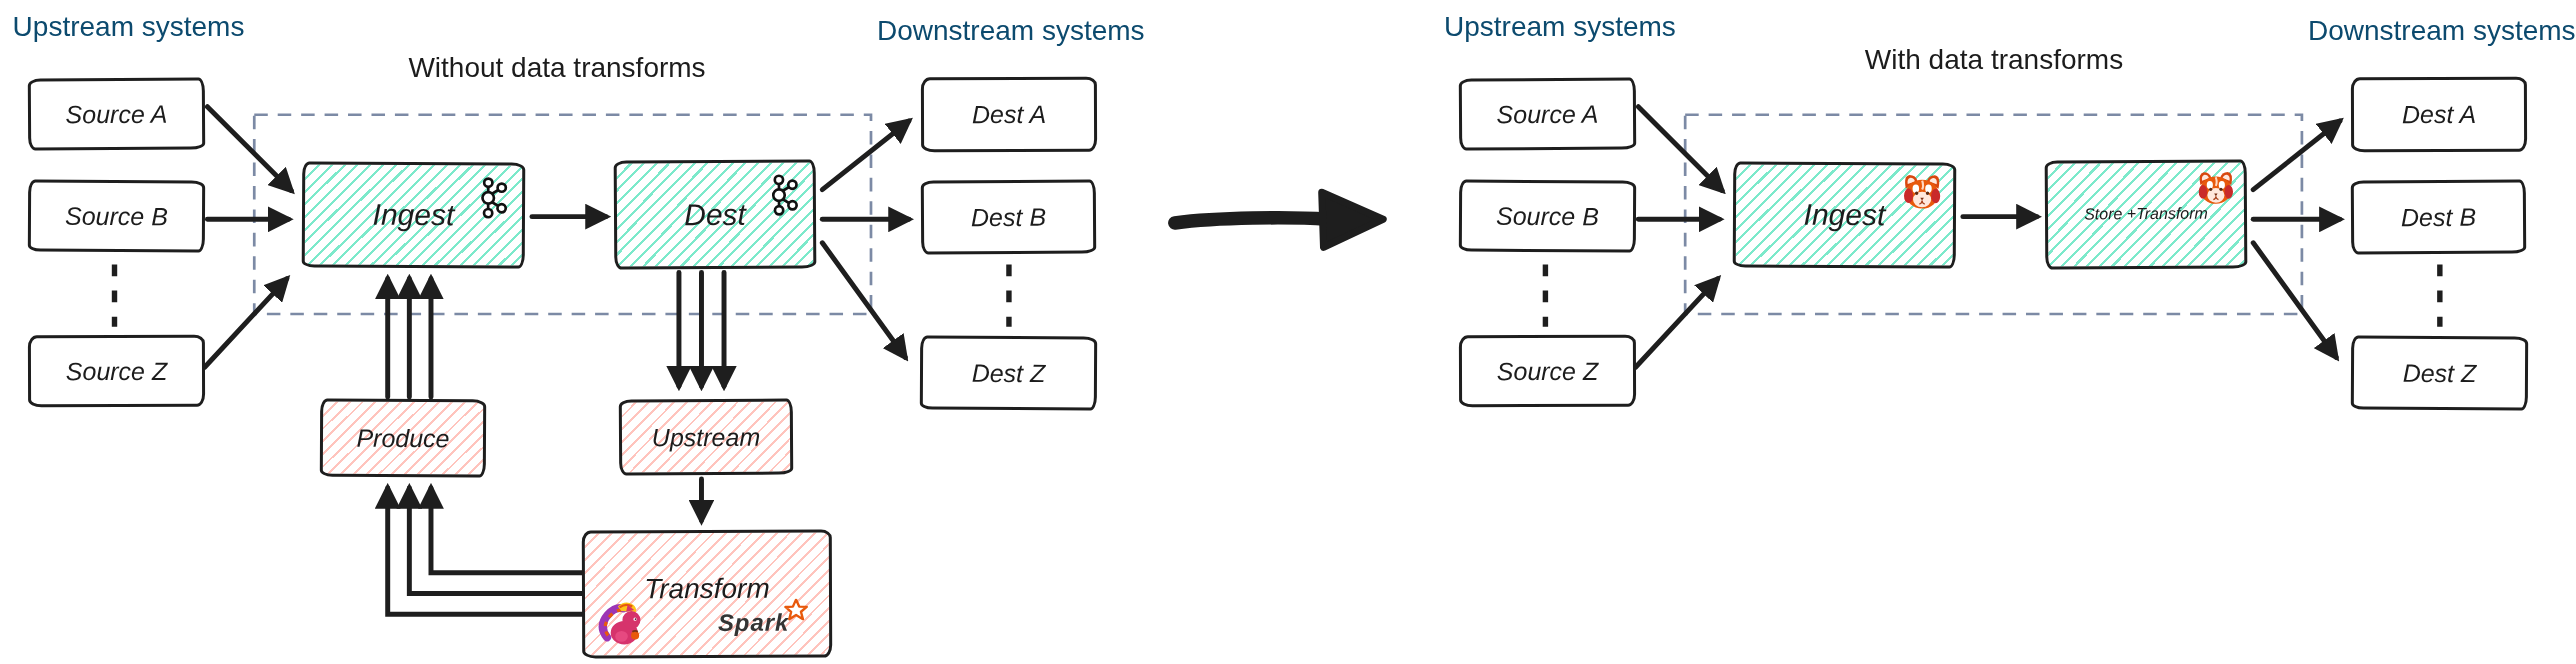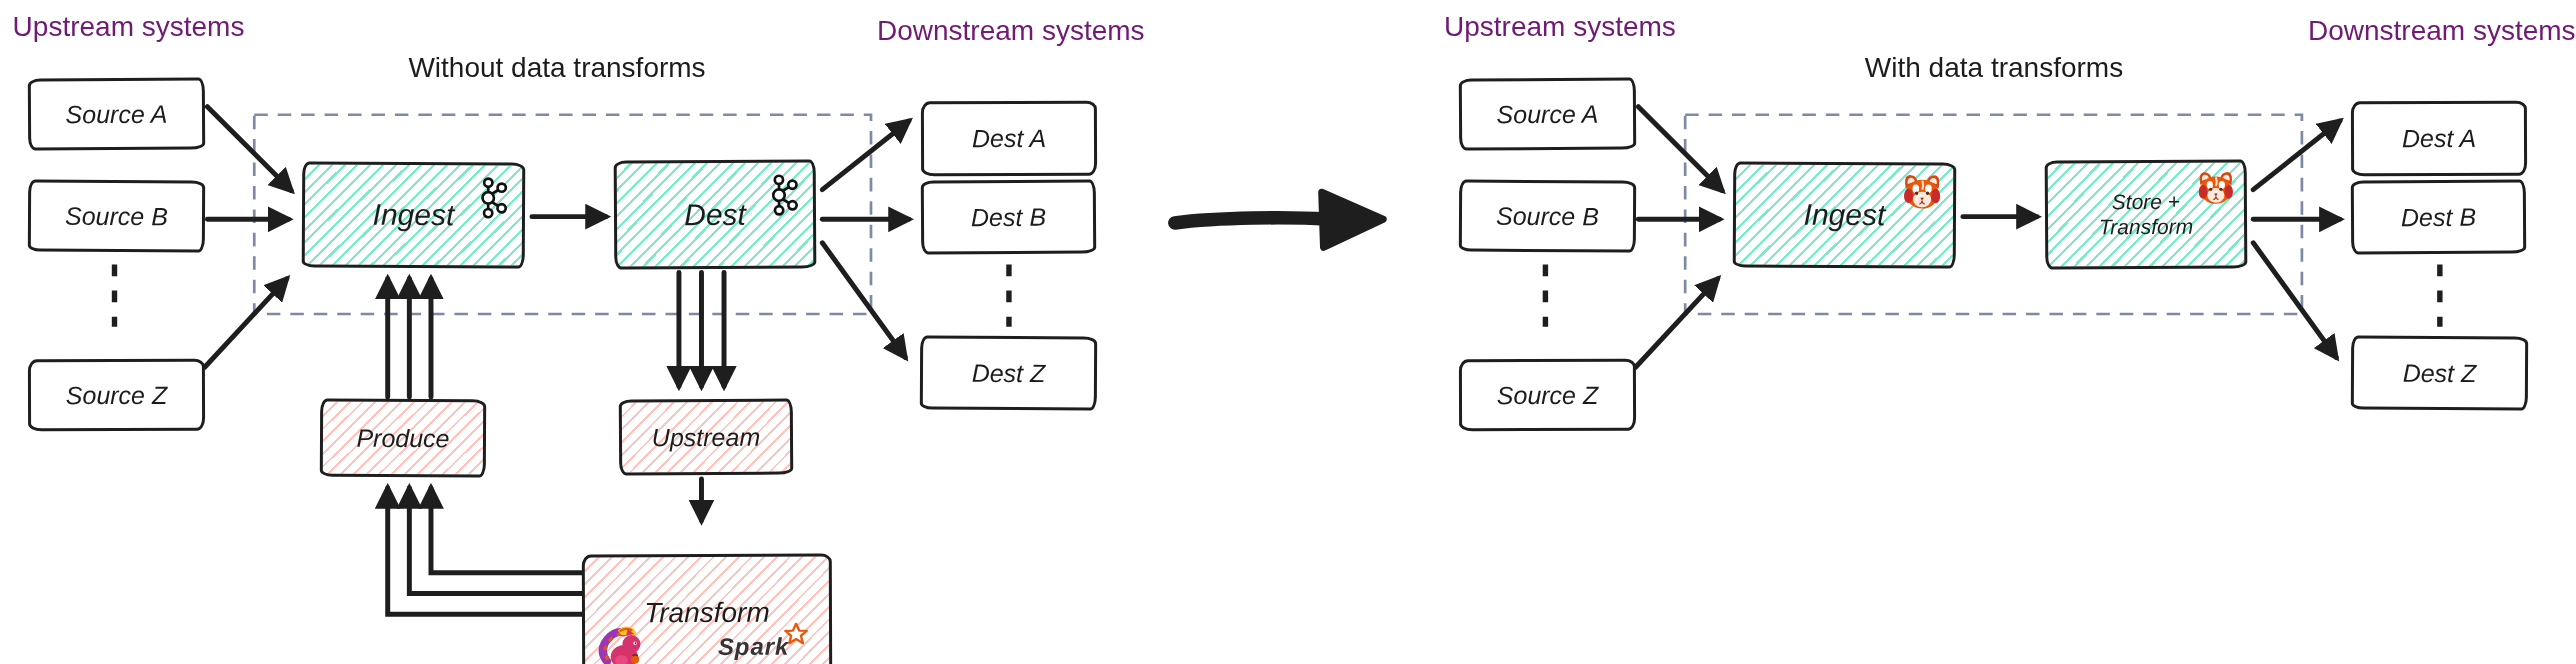--- a/index.html
+++ b/index.html
@@ -1,34 +1,34 @@
 <!DOCTYPE html>
 <html style="font-size:14.4px"><head>
 <meta charset="utf-8">
 <style>
   html,body{margin:0;padding:0;background:#ffffff;}
   #canvas{
     position:relative;width:2576px;height:665px;background:#ffffff;overflow:hidden;
     font-family:"Liberation Sans",sans-serif;color:#1c1c1c;
   }
-  .hlabel{position:absolute;font-size:28px;white-space:nowrap;color:#701a75;}
+  .hlabel{position:absolute;font-size:28px;white-space:nowrap;color:#0c4a6e;}
   .title{position:absolute;font-size:28px;white-space:nowrap;transform:translateX(-50%);color:#1c1c1c;}
   .box{
     position:absolute;box-sizing:border-box;border:3.2px solid #1e1e1e;background-color:#fff;
     display:flex;align-items:center;justify-content:center;
     font-size:25px;color:#1c1c1c;text-align:center;
   }
   .sk1{border-radius:12.6px 6.3px 14.4px 7.2px / 7.2px 13.5px 6.3px 12.6px;transform:rotate(-0.35deg);}
   .sk2{border-radius:7.2px 13.5px 6.3px 12.6px / 12.6px 7.2px 13.5px 6.3px;transform:rotate(0.3deg);}
-  .sk3{border-radius:9px 10.8px 8px 13.5px / 11.7px 8px 12.6px 7.2px;transform:rotate(-0.2deg);margin-top:24px;}
+  .sk3{border-radius:9px 10.8px 8px 13.5px / 11.7px 8px 12.6px 7.2px;transform:rotate(-0.2deg);}
   .teal{background-image:repeating-linear-gradient(135deg,rgba(110,231,197,0.9) 0 2.2px,rgba(0,0,0,0) 2.2px 9px);}
   .pink{background-image:repeating-linear-gradient(135deg,rgba(255,171,161,0.7) 0 2px,rgba(0,0,0,0) 2px 9px);}
   .node-label{pointer-events:none;font-style:italic;}
   .corner-icon{position:absolute;top:10.8px;right:12.6px;line-height:0;}
-  .two-line{display:flex;flex-direction:column;line-height:1.18;font-size:21px;}
+  .two-line{display:flex;line-height:1.18;font-size:16px;}
   .big-label{font-size:30px;}
   #arrow-layer{position:absolute;left:0;top:0;width:2576px;height:665px;pointer-events:none;}
   .transform-label{position:relative;top:-5.4px;font-size:28px;}
   .flink-pos{position:absolute;left:10.8px;bottom:9px;line-height:0;}
   .spark-pos{position:absolute;right:16px;bottom:18px;display:flex;align-items:flex-end;}
   .spark-text{font-size:24px;font-weight:bold;font-style:italic;color:#343434;letter-spacing:0.9px;}
   .spark-star{position:relative;top:-14.4px;left:-5.4px;line-height:0;}
 </style>
 </head>
 <body>
@@ -186,21 +186,21 @@
           <svg width="24" height="24" viewBox="0 0 26 26">
             <polygon points="13,1 16.4,8.6 24.6,8.9 18.3,14.2 20.4,22.2 13,17.6 5.6,22.2 7.7,14.2 1.4,8.9 9.6,8.6" fill="#ffffff" stroke="#e8590c" stroke-width="2.6" stroke-linejoin="round"></polygon>
           </svg>
         </span>
       </span>
     </div>
   </div>
 
   <div>
     <div class="hlabel" style="left:1444px;top:10.8px;">Upstream systems</div>
-    <div class="title" style="left:1994px;top:52px;">With data transforms</div>
+    <div class="title" style="left:1994px;top:44px;">With data transforms</div>
     <div class="hlabel" style="left:2308px;top:15.3px;">Downstream systems</div>
 
     <div class="box sk1" style="left:1459px;top:78px;width:177px;height:72px;">
       <span class="node-label">Source A</span>
     </div>
     <div class="box sk2" style="left:1459px;top:180px;width:177px;height:72px;">
       <span class="node-label">Source B</span>
     </div>
     <div class="box sk3" style="left:1459px;top:335px;width:177px;height:72px;">
       <span class="node-label">Source Z</span>

